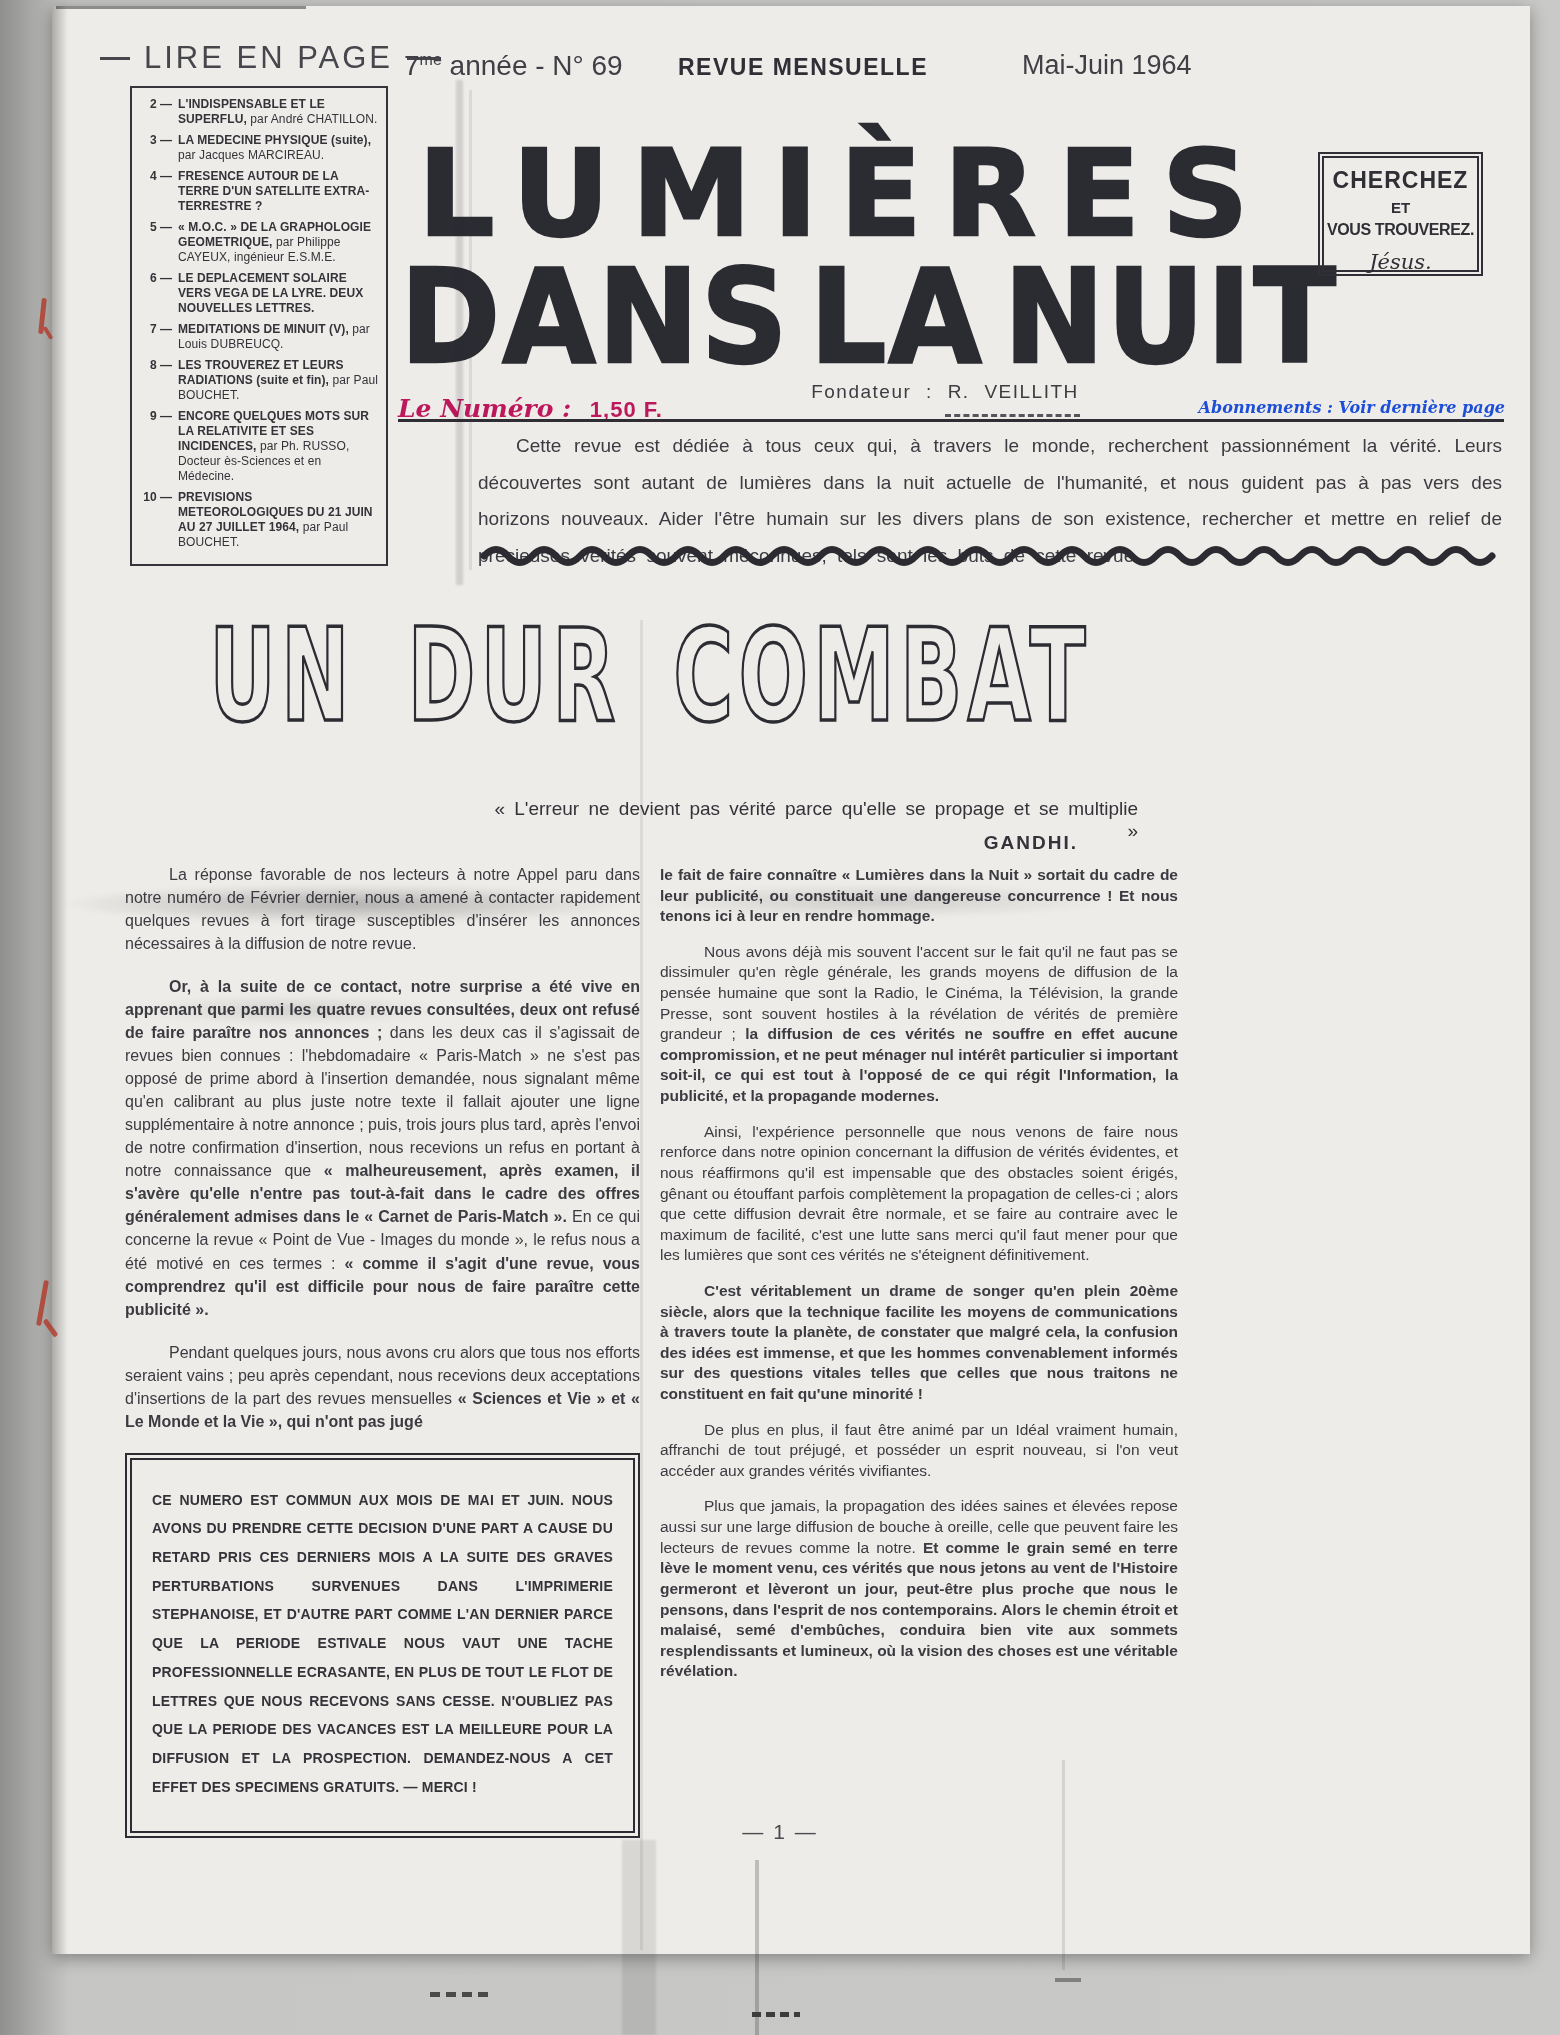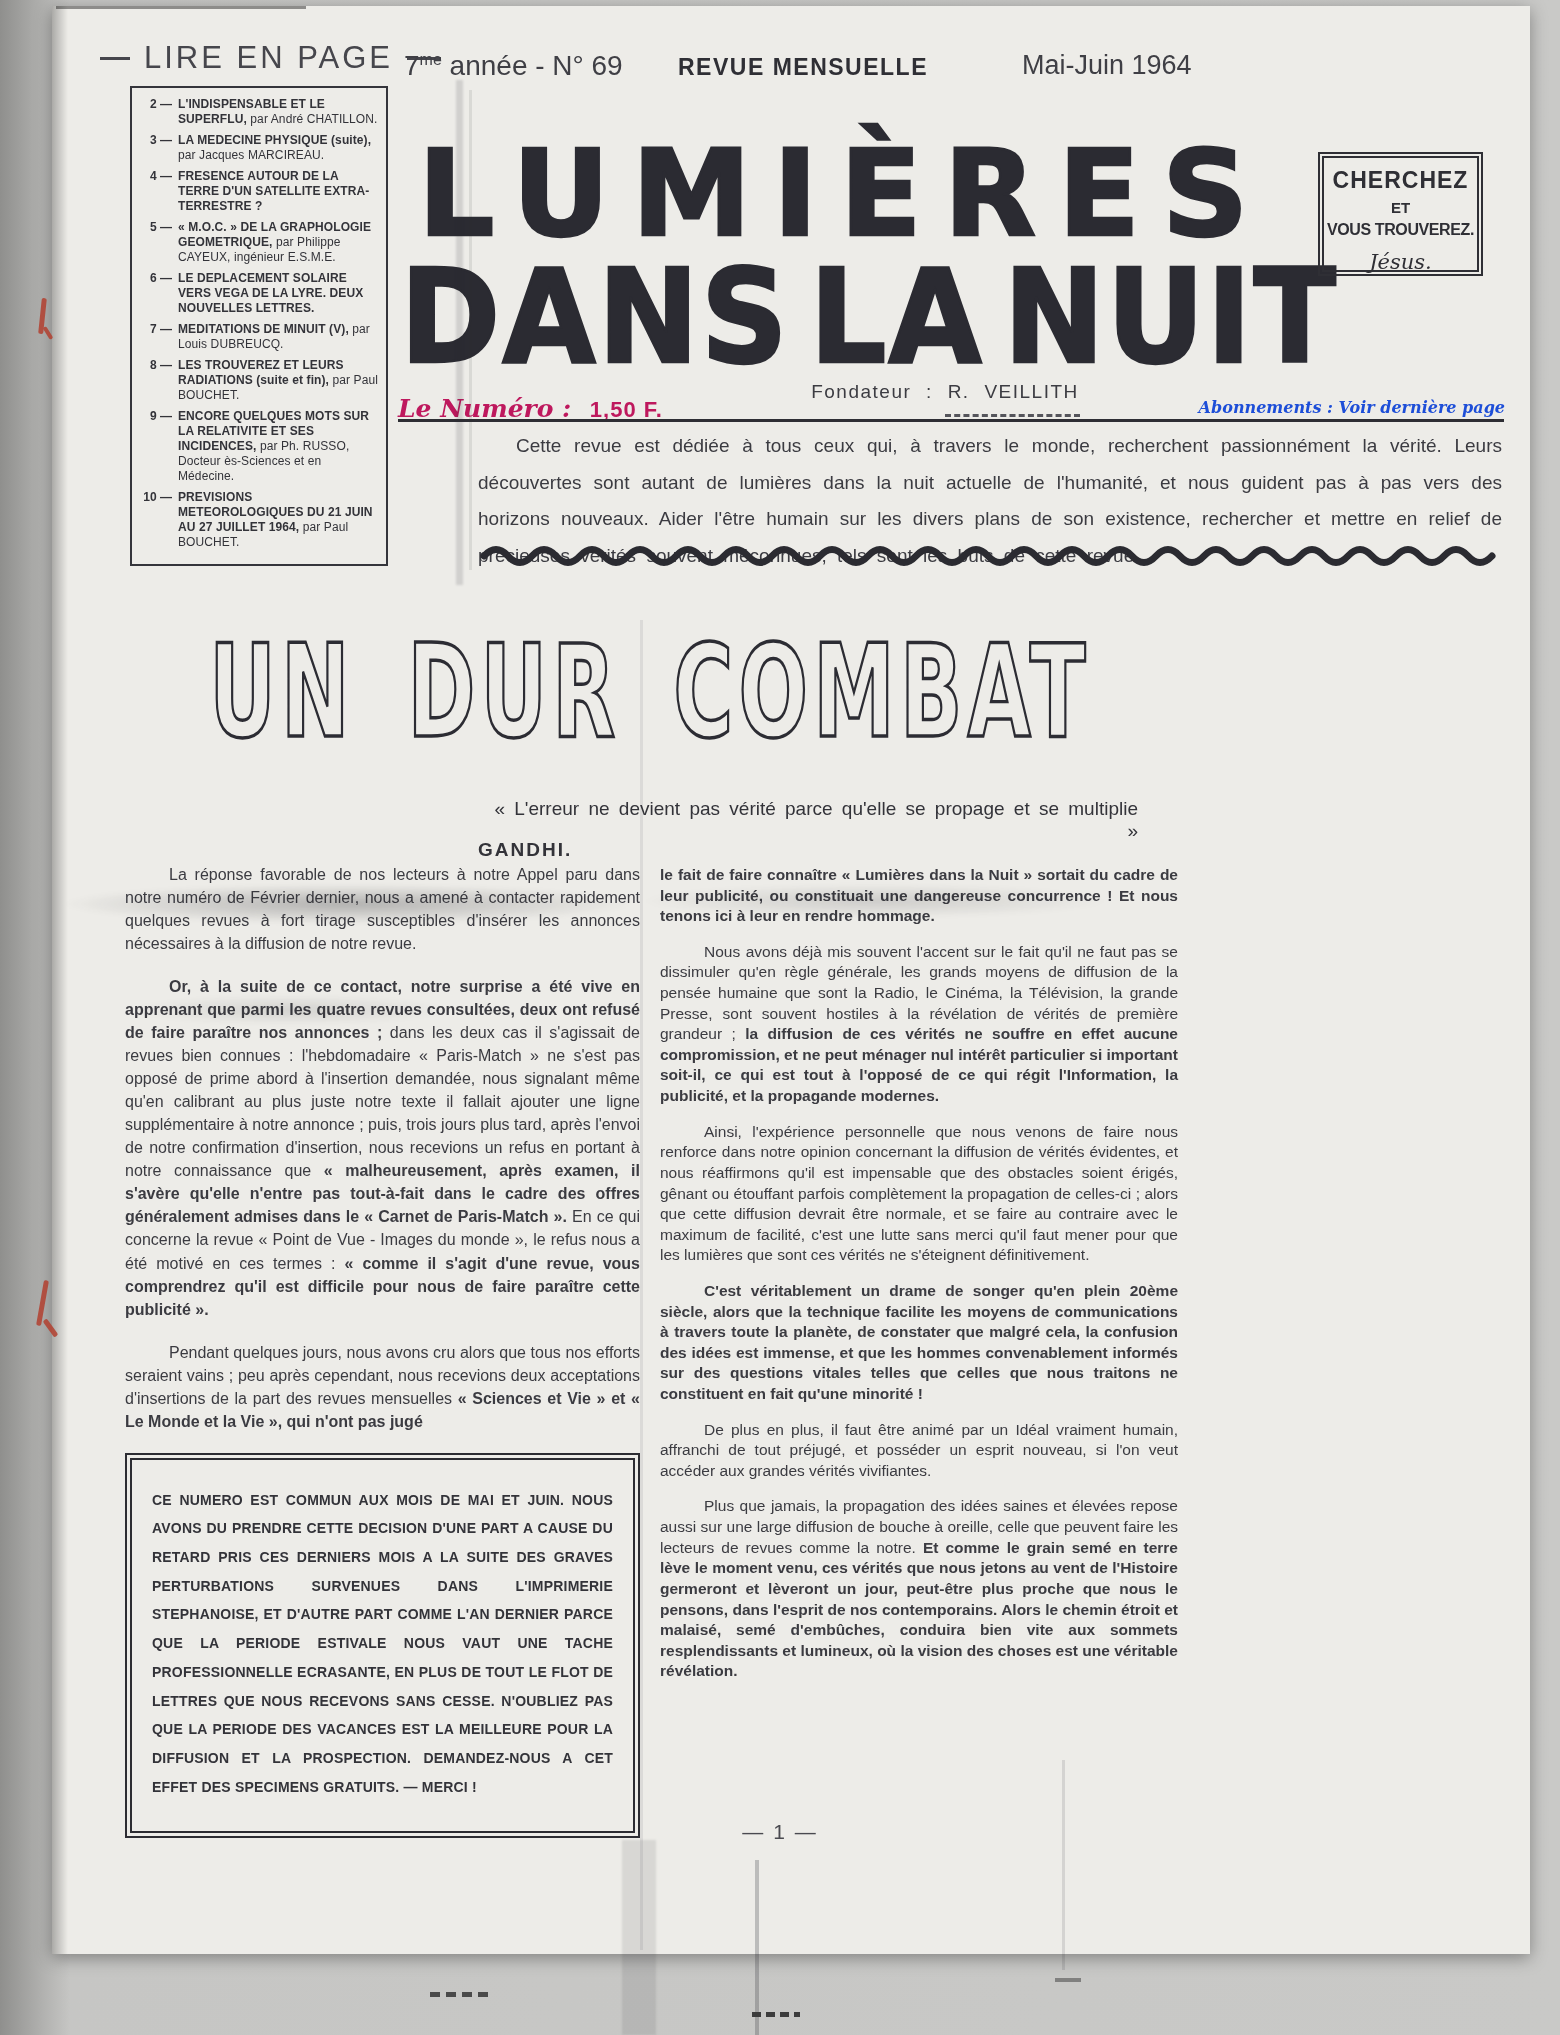--- a/index.html
+++ b/index.html
@@ -52,32 +52,32 @@
   .price b{font-size:22px;margin-left:14px;letter-spacing:1px;}
   .mid-dash{position:absolute;left:945px;top:414px;width:135px;border-top:3px dashed #55555b;}
   .subs{position:absolute;left:1000px;top:398px;width:505px;text-align:right;font-size:16px;color:#1d4ed8;}
   .rule{position:absolute;left:398px;top:419px;width:1106px;height:3px;background:#2e2e34;}
 
   .intro{position:absolute;left:478px;top:428px;width:1024px;font-size:19px;line-height:1.93;
          text-align:justify;text-indent:38px;word-spacing:5px;color:#3b3b41;}
   .wave{position:absolute;left:478px;top:546px;}
 
   
-  .combat{position:absolute;left:125px;top:628px;width:1050px;height:150px;}
+  .combat{position:absolute;left:125px;top:612px;width:1050px;height:150px;}
   .combat-text{position:absolute;left:50%;top:0;white-space:nowrap;
                font-family:"DejaVu Sans",sans-serif;font-weight:700;font-size:128px;line-height:1;
                letter-spacing:8px;word-spacing:30px;color:#2c2c33;
                transform:translateX(-50%) scaleX(.64);}
   @supports (-webkit-text-stroke: 2px #000){
     .combat-text{color:transparent;-webkit-text-stroke:3.4px #2c2c33;}
   }
   .quote{position:absolute;left:478px;top:798px;width:660px;text-align:right;
          font-size:19px;word-spacing:4px;color:#333339;font-weight:500;}
-  .quote-author{position:absolute;left:478px;top:832px;width:600px;text-align:left;
-         font-size:19px;font-weight:700;letter-spacing:2px;color:#333339;margin-top:7px;}
+  .quote-author{position:absolute;left:478px;top:832px;width:600px;text-align:right;
+         font-size:19px;font-weight:700;letter-spacing:2px;color:#333339;}
 
   
   .col{position:absolute;color:#3b3b41;}
   .col p{margin:0 0 20px 0;text-align:justify;text-indent:44px;}
   .col-left{left:125px;top:863px;width:515px;}
   .col-left p{font-size:16px;line-height:1.44;}
   .col-right{left:660px;top:865px;width:518px;}
   .col-right p{font-size:15.5px;line-height:1.33;margin-bottom:15px;}
   .col-right p:first-child{text-indent:0;}
 

